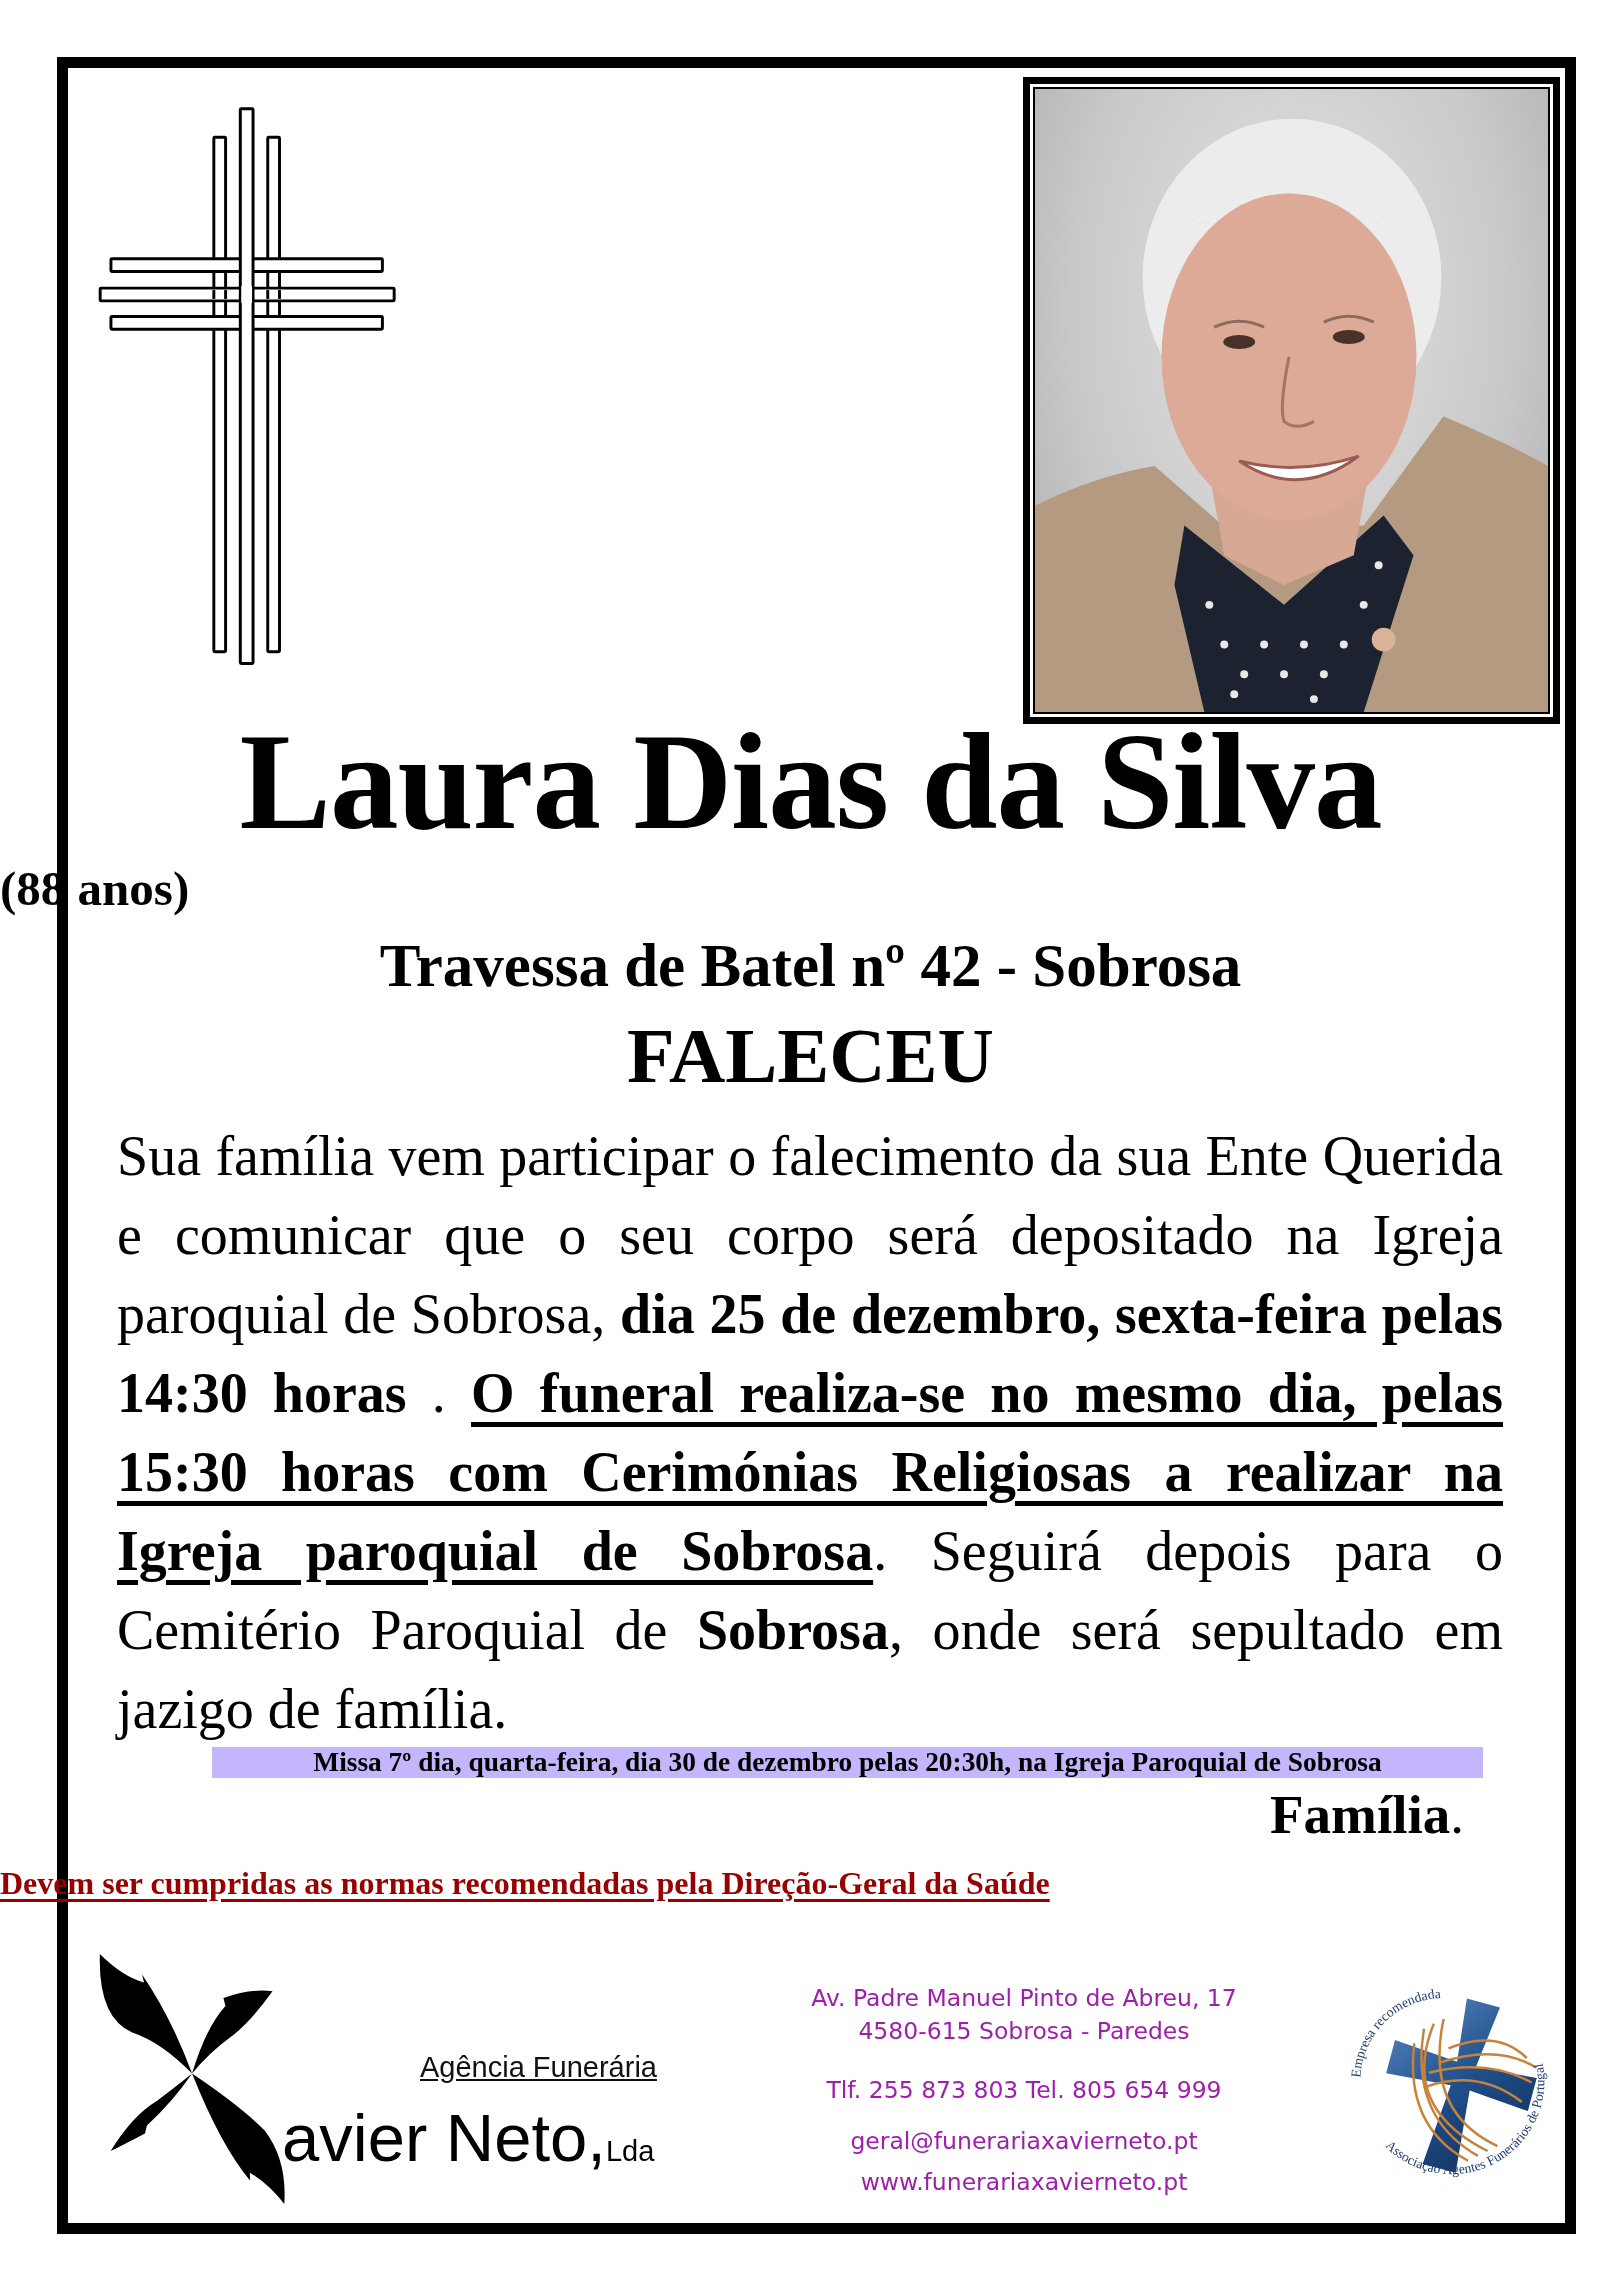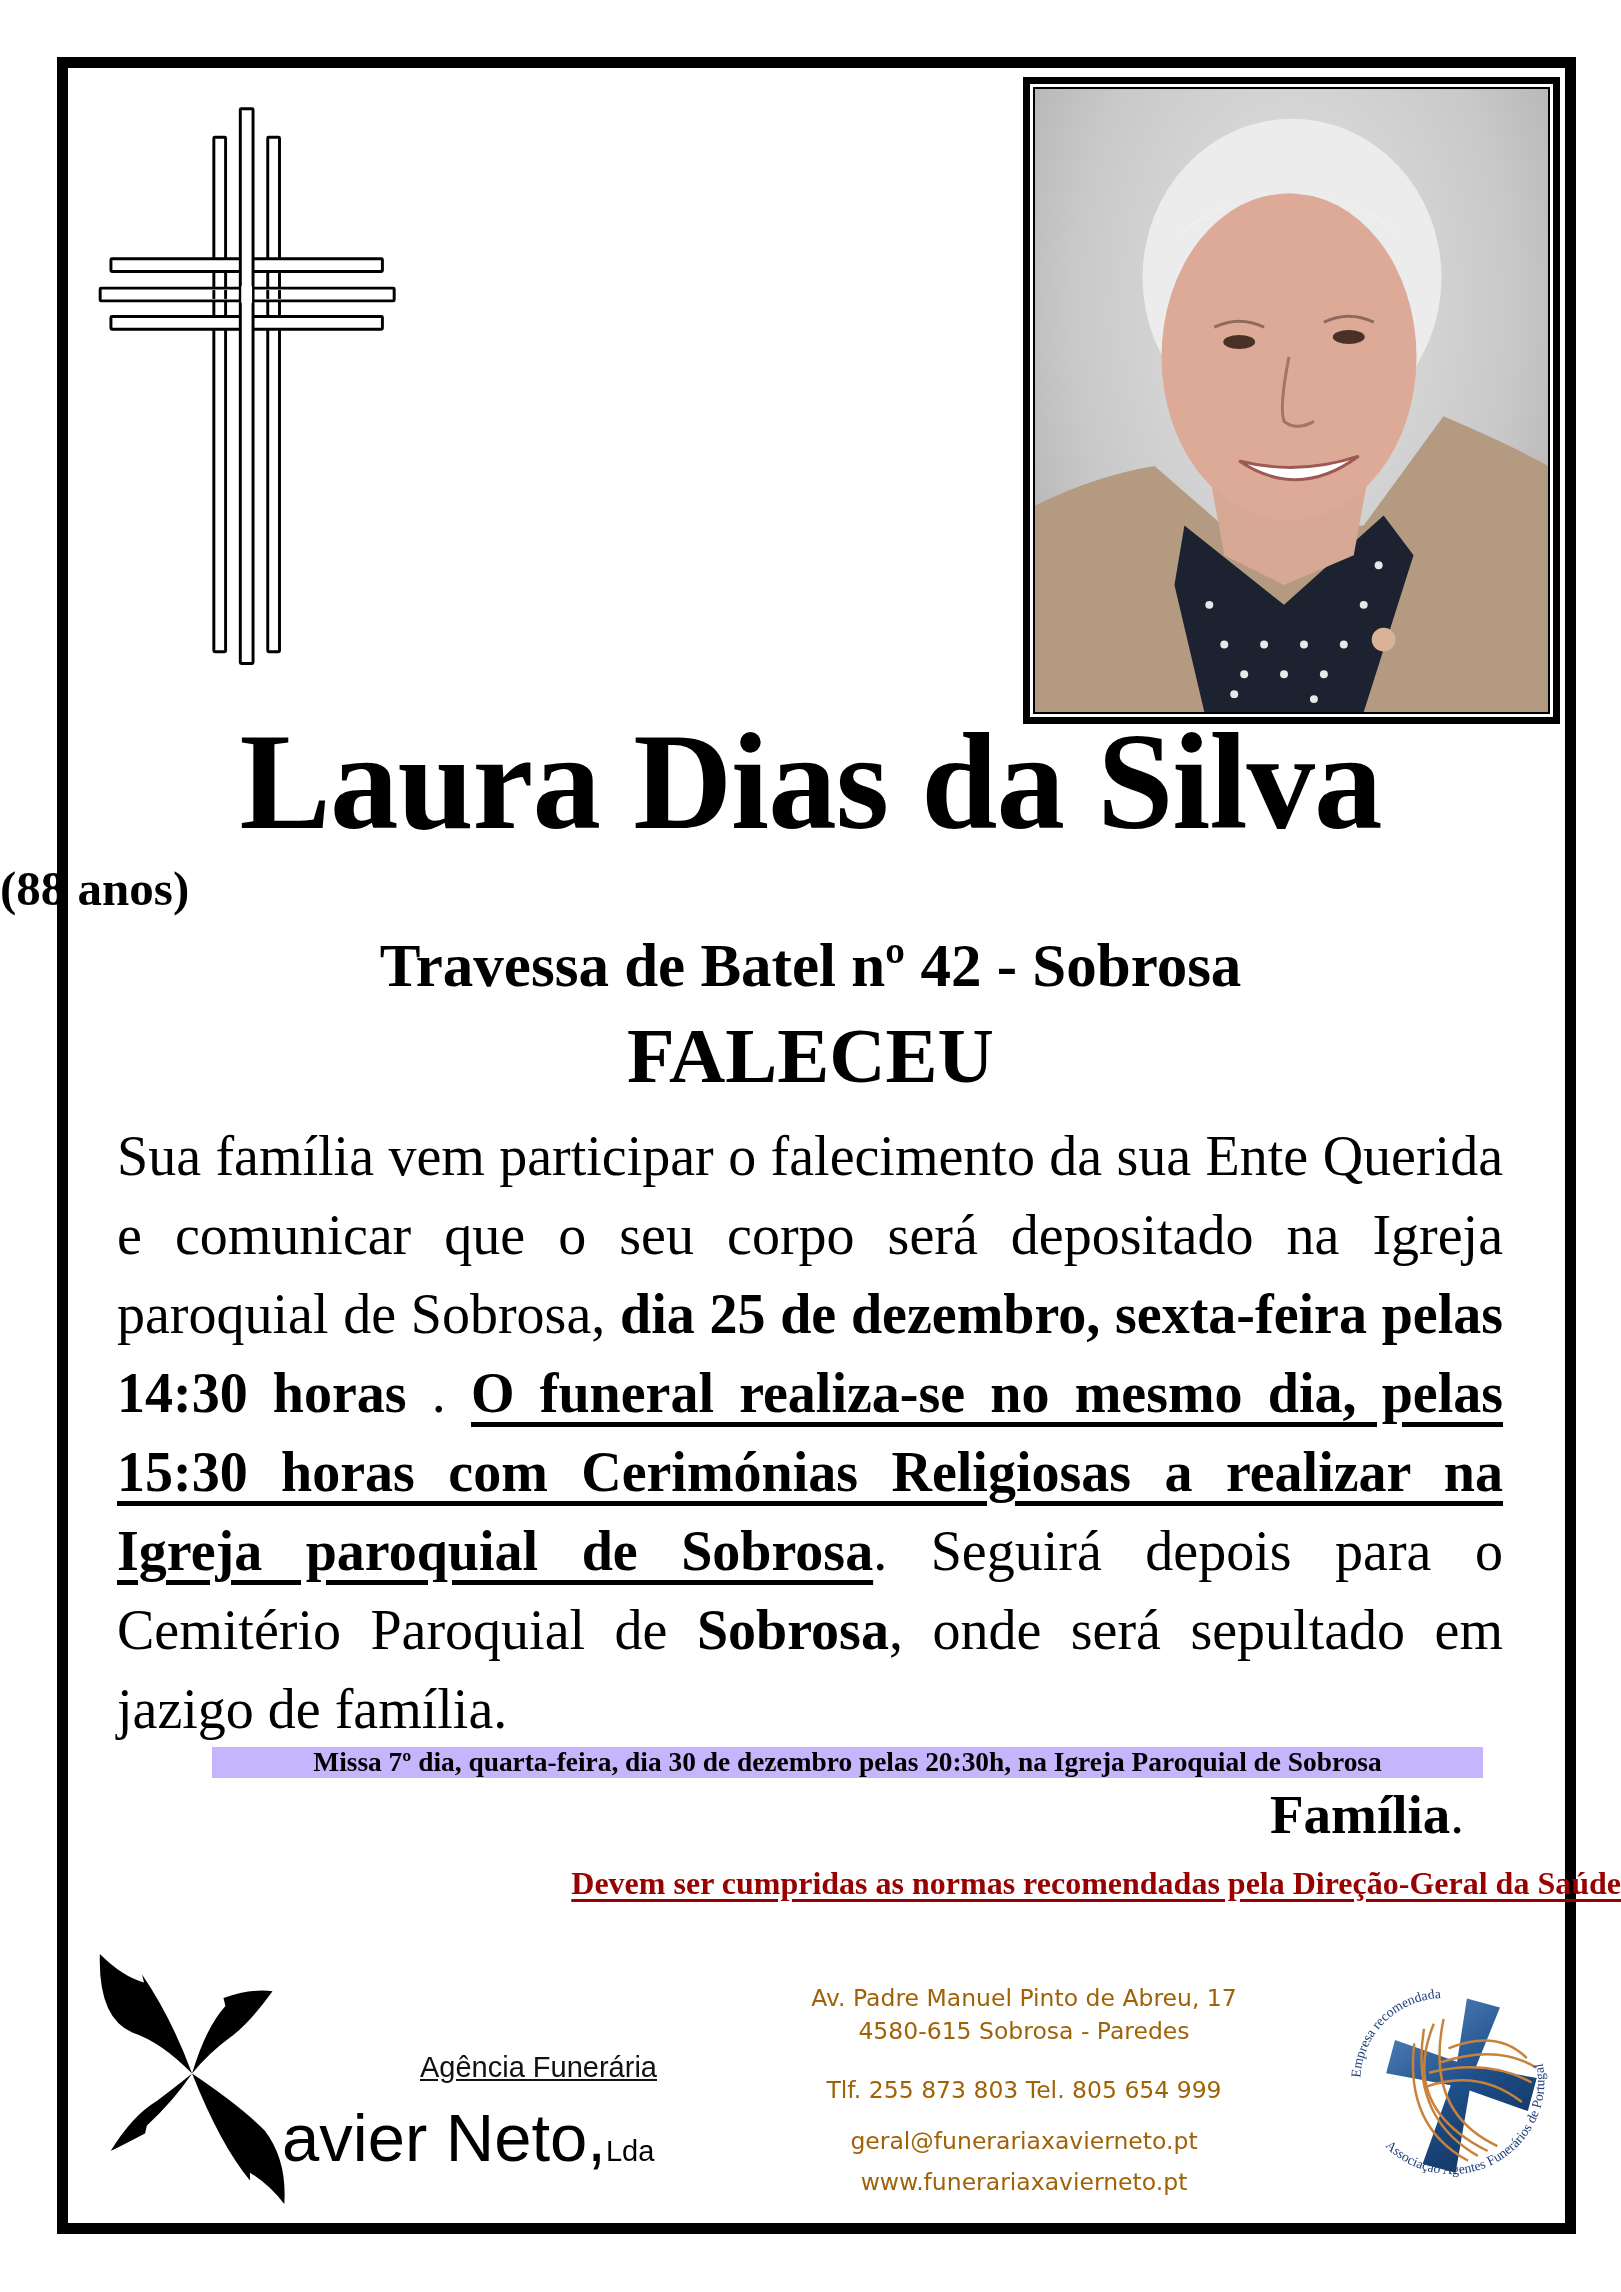--- a/index.html
+++ b/index.html
@@ -11,26 +11,26 @@
   .abs { position: absolute; white-space: nowrap; }
   .title { left: 0; width: 1621px; text-align: center; top: 714px; font-size: 137px; font-weight: bold; line-height: 137px; letter-spacing: -1px; }
   .age { left: 0; width: 1471px; top: 861px; font-size: 49px; font-weight: bold; line-height: 55px; }
   .address { left: 0; width: 1621px; text-align: center; top: 931px; font-size: 61px; font-weight: bold; line-height: 69px; }
   .faleceu { left: 0; width: 1621px; text-align: center; top: 1015px; font-size: 78px; font-weight: bold; line-height: 82px; }
   .body-text { position: absolute; left: 117px; width: 1386px; top: 1117px; font-size: 56px; line-height: 79px; text-align: justify; text-align-last: left; }
   .body-text b { font-weight: bold; }
   .body-text u { text-decoration: underline; text-decoration-thickness: 4.9px; text-underline-offset: 9.8px; }
   .missa { position: absolute; left: 212px; top: 1747px; width: 1271px; height: 31px; background: #c4b5fd; font-size: 27.4px; font-weight: bold; line-height: 31px; text-align: center; white-space: nowrap; }
   .familia { position: absolute; right: 157px; top: 1780px; font-size: 55px; font-weight: bold; line-height: 69px; }
-  .dgs { position: absolute; left: 0; width: 1621px; text-align: right; top: 1865px; font-size: 32px; font-weight: bold; color: #990000; text-decoration: underline; text-decoration-thickness: 2.9px; text-underline-offset: 4.9px; }
+  .dgs { position: absolute; left: 0; width: 1621px; text-align: left; top: 1865px; font-size: 32px; font-weight: bold; color: #990000; text-decoration: underline; text-decoration-thickness: 2.9px; text-underline-offset: 4.9px; }
   .logo-x { position: absolute; left: 93px; top: 1949px; }
   .agency-label { position: absolute; left: 420px; top: 2051px; font-family: "Liberation Sans", "DejaVu Sans", sans-serif; font-size: 29px; color: #111; text-decoration: underline; }
   .agency-name { position: absolute; left: 282px; top: 2101px; font-family: "Liberation Sans", "DejaVu Sans", sans-serif; font-size: 67px; line-height: 74px; color: #000; text-align: center; }
   .agency-name .lda { font-size: 29px; }
-  .contact { position: absolute; left: 789px; width: 470px; text-align: center; font-family: "DejaVu Sans", "Liberation Sans", sans-serif; font-size: 23.5px; color: #a16207; white-space: nowrap; }
+  .contact { position: absolute; left: 789px; width: 470px; text-align: center; font-family: "DejaVu Sans", "Liberation Sans", sans-serif; font-size: 23.5px; color: #a21caf; white-space: nowrap; }
   .assoc { position: absolute; left: 1331px; top: 1970px; }
 </style>
 </head>
 <body>
 
 <div class="page-border"></div>
 
 <svg class="cross" width="412" height="686" viewBox="0 0 420 700">
   <g fill="#fff" stroke="#000" stroke-width="3">
     <rect x="218" y="140" width="12" height="525" rx="1"></rect>

